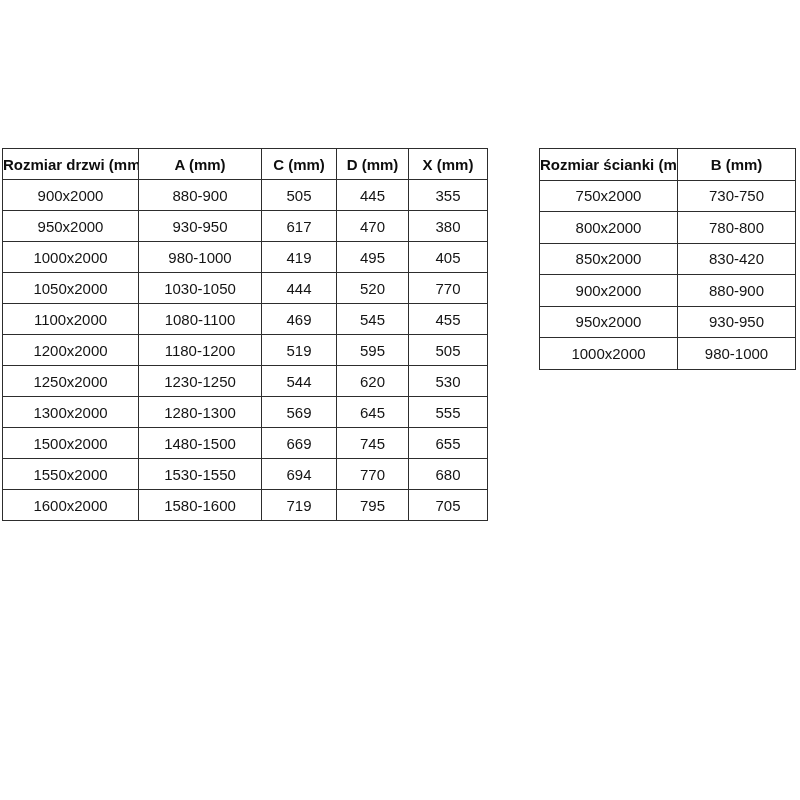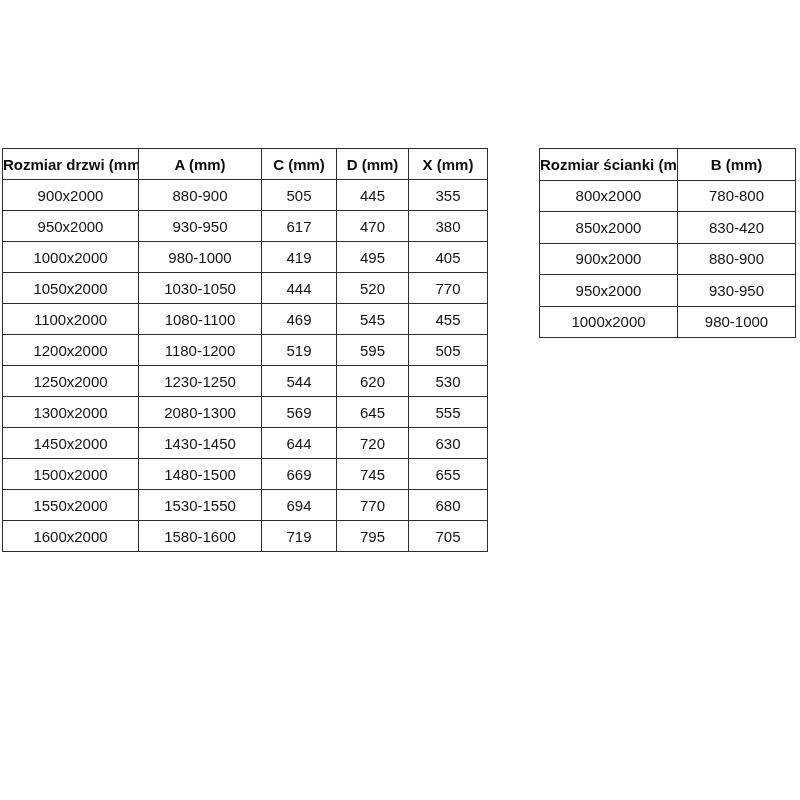--- a/index.html
+++ b/index.html
@@ -128,31 +128,24 @@
         </tr>
         <tr>
           <td>1250x2000</td>
           <td>1230-1250</td>
           <td>544</td>
           <td>620</td>
           <td>530</td>
         </tr>
         <tr>
           <td>1300x2000</td>
-          <td>2080-1300</td>
+          <td>1280-1300</td>
           <td>569</td>
           <td>645</td>
           <td>555</td>
-        </tr>
-        <tr>
-          <td>1450x2000</td>
-          <td>1430-1450</td>
-          <td>644</td>
-          <td>720</td>
-          <td>630</td>
         </tr>
         <tr>
           <td>1500x2000</td>
           <td>1480-1500</td>
           <td>669</td>
           <td>745</td>
           <td>655</td>
         </tr>
         <tr>
           <td>1550x2000</td>
@@ -177,20 +170,24 @@
         <col class="c2">
     </colgroup>
     <thead>
         <tr>
           <th>Rozmiar ścianki (mm)</th>
           <th>B (mm)</th>
         </tr>
       </thead>
     <tbody>
         <tr>
+          <td>750x2000</td>
+          <td>730-750</td>
+        </tr>
+        <tr>
           <td>800x2000</td>
           <td>780-800</td>
         </tr>
         <tr>
           <td>850x2000</td>
           <td>830-420</td>
         </tr>
         <tr>
           <td>900x2000</td>
           <td>880-900</td>

